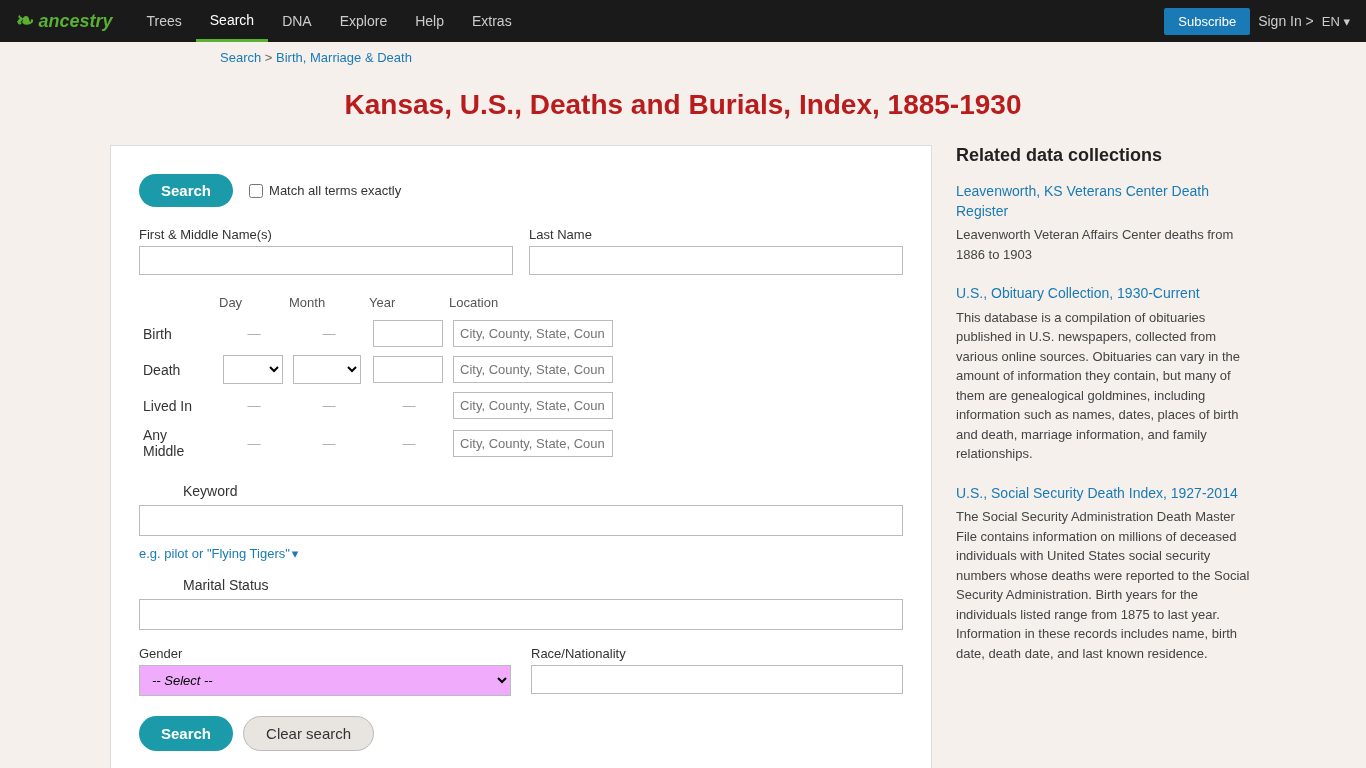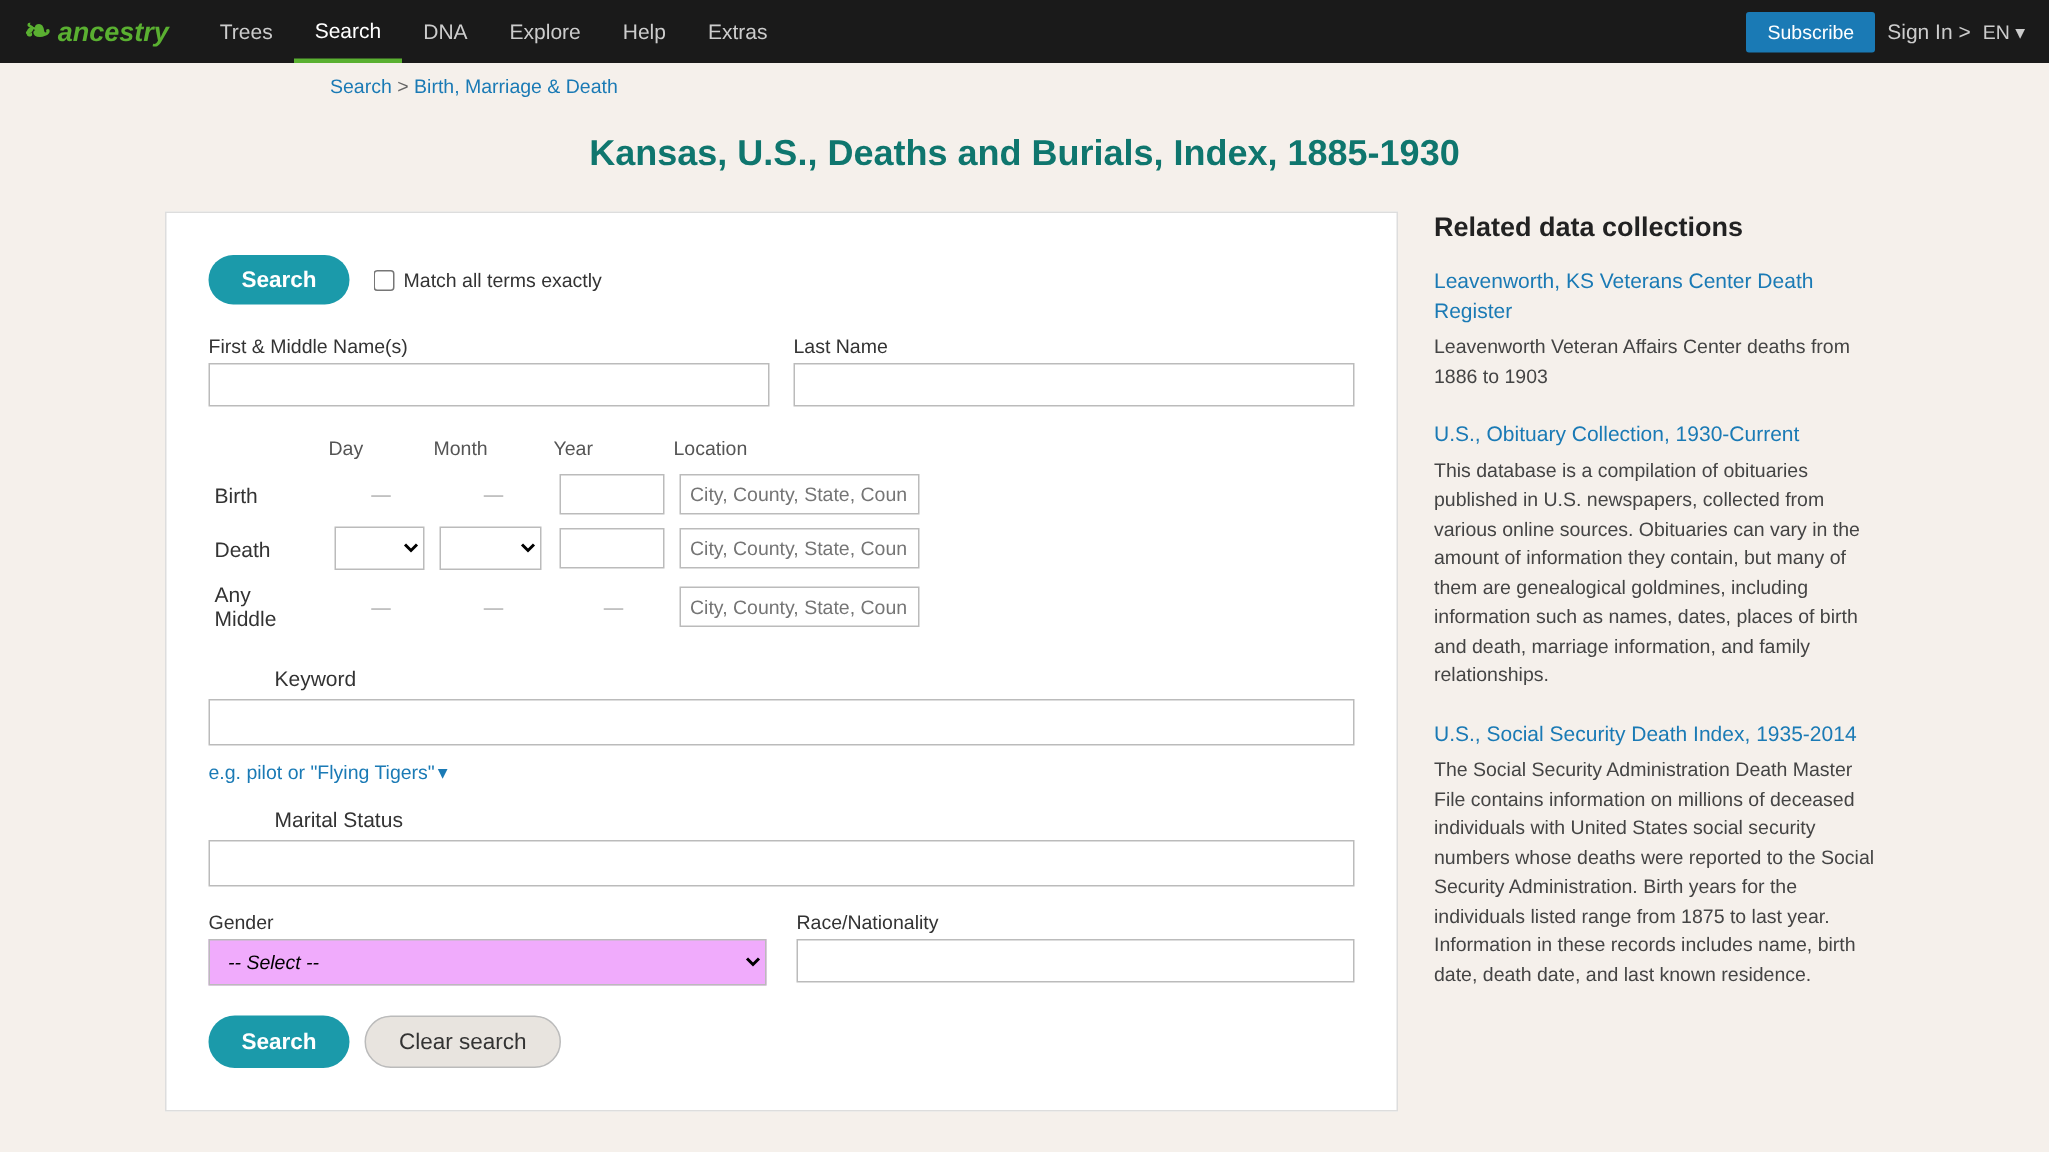--- a/index.html
+++ b/index.html
@@ -80,23 +80,23 @@
     .breadcrumb {
       padding: 8px 220px;
       font-size: 13px;
       color: #666;
     }
     .breadcrumb a { color: #1a7ab5; text-decoration: none; }
 
     
     .page-title {
       text-align: center;
-      font-size: 24px;
+      font-size: 28px;
       font-weight: bold;
-      color: #0f766e;
+      color: #b91c1c;
       padding: 16px 0 24px 0;
     }
 
     
     .main-layout {
       display: flex;
       gap: 24px;
       padding: 0 110px 40px 110px;
       align-items: flex-start;
     }
@@ -391,20 +391,27 @@
           </td>
           <td>
             <select style="border:1px solid #bbb;padding:5px 2px;font-size:13px;background:#fff;width:68px;">
               <option value=""></option>
             </select>
           </td>
           <td><input type="text" style="width: 70px; border: 1px solid rgb(187, 187, 187); padding: 5px 6px; font-size: 13px;"></td>
           <td><input type="text" class="location-input" placeholder="City, County, State, Coun" style=""></td>
         </tr>
 
+        <tr>
+          <td>Lived In</td>
+          <td class="dash-cell">—</td>
+          <td class="dash-cell">—</td>
+          <td class="dash-cell">—</td>
+          <td><input type="text" class="location-input" placeholder="City, County, State, Coun" style=""></td>
+        </tr>
 
         <tr>
           <td>Any Middle</td>
           <td class="dash-cell">—</td>
           <td class="dash-cell">—</td>
           <td class="dash-cell">—</td>
           <td><input type="text" class="location-input" placeholder="City, County, State, Coun" style=""></td>
         </tr>
       </tbody>
     </table>
@@ -455,18 +462,18 @@
       <a href="#" class="related-link">Leavenworth, KS Veterans Center Death Register</a>
       <div class="related-desc">Leavenworth Veteran Affairs Center deaths from 1886 to 1903</div>
     </div>
 
     <div class="related-item">
       <a href="#" class="related-link">U.S., Obituary Collection, 1930-Current</a>
       <div class="related-desc">This database is a compilation of obituaries published in U.S. newspapers, collected from various online sources. Obituaries can vary in the amount of information they contain, but many of them are genealogical goldmines, including information such as names, dates, places of birth and death, marriage information, and family relationships.</div>
     </div>
 
     <div class="related-item">
-      <a href="#" class="related-link">U.S., Social Security Death Index, 1935-2014</a>
+      <a href="#" class="related-link">U.S., Social Security Death Index, 1927-2014</a>
       <div class="related-desc">The Social Security Administration Death Master File contains information on millions of deceased individuals with United States social security numbers whose deaths were reported to the Social Security Administration. Birth years for the individuals listed range from 1875 to last year. Information in these records includes name, birth date, death date, and last known residence.</div>
     </div>
   </div>
 
 </div>
 
 </body></html>

